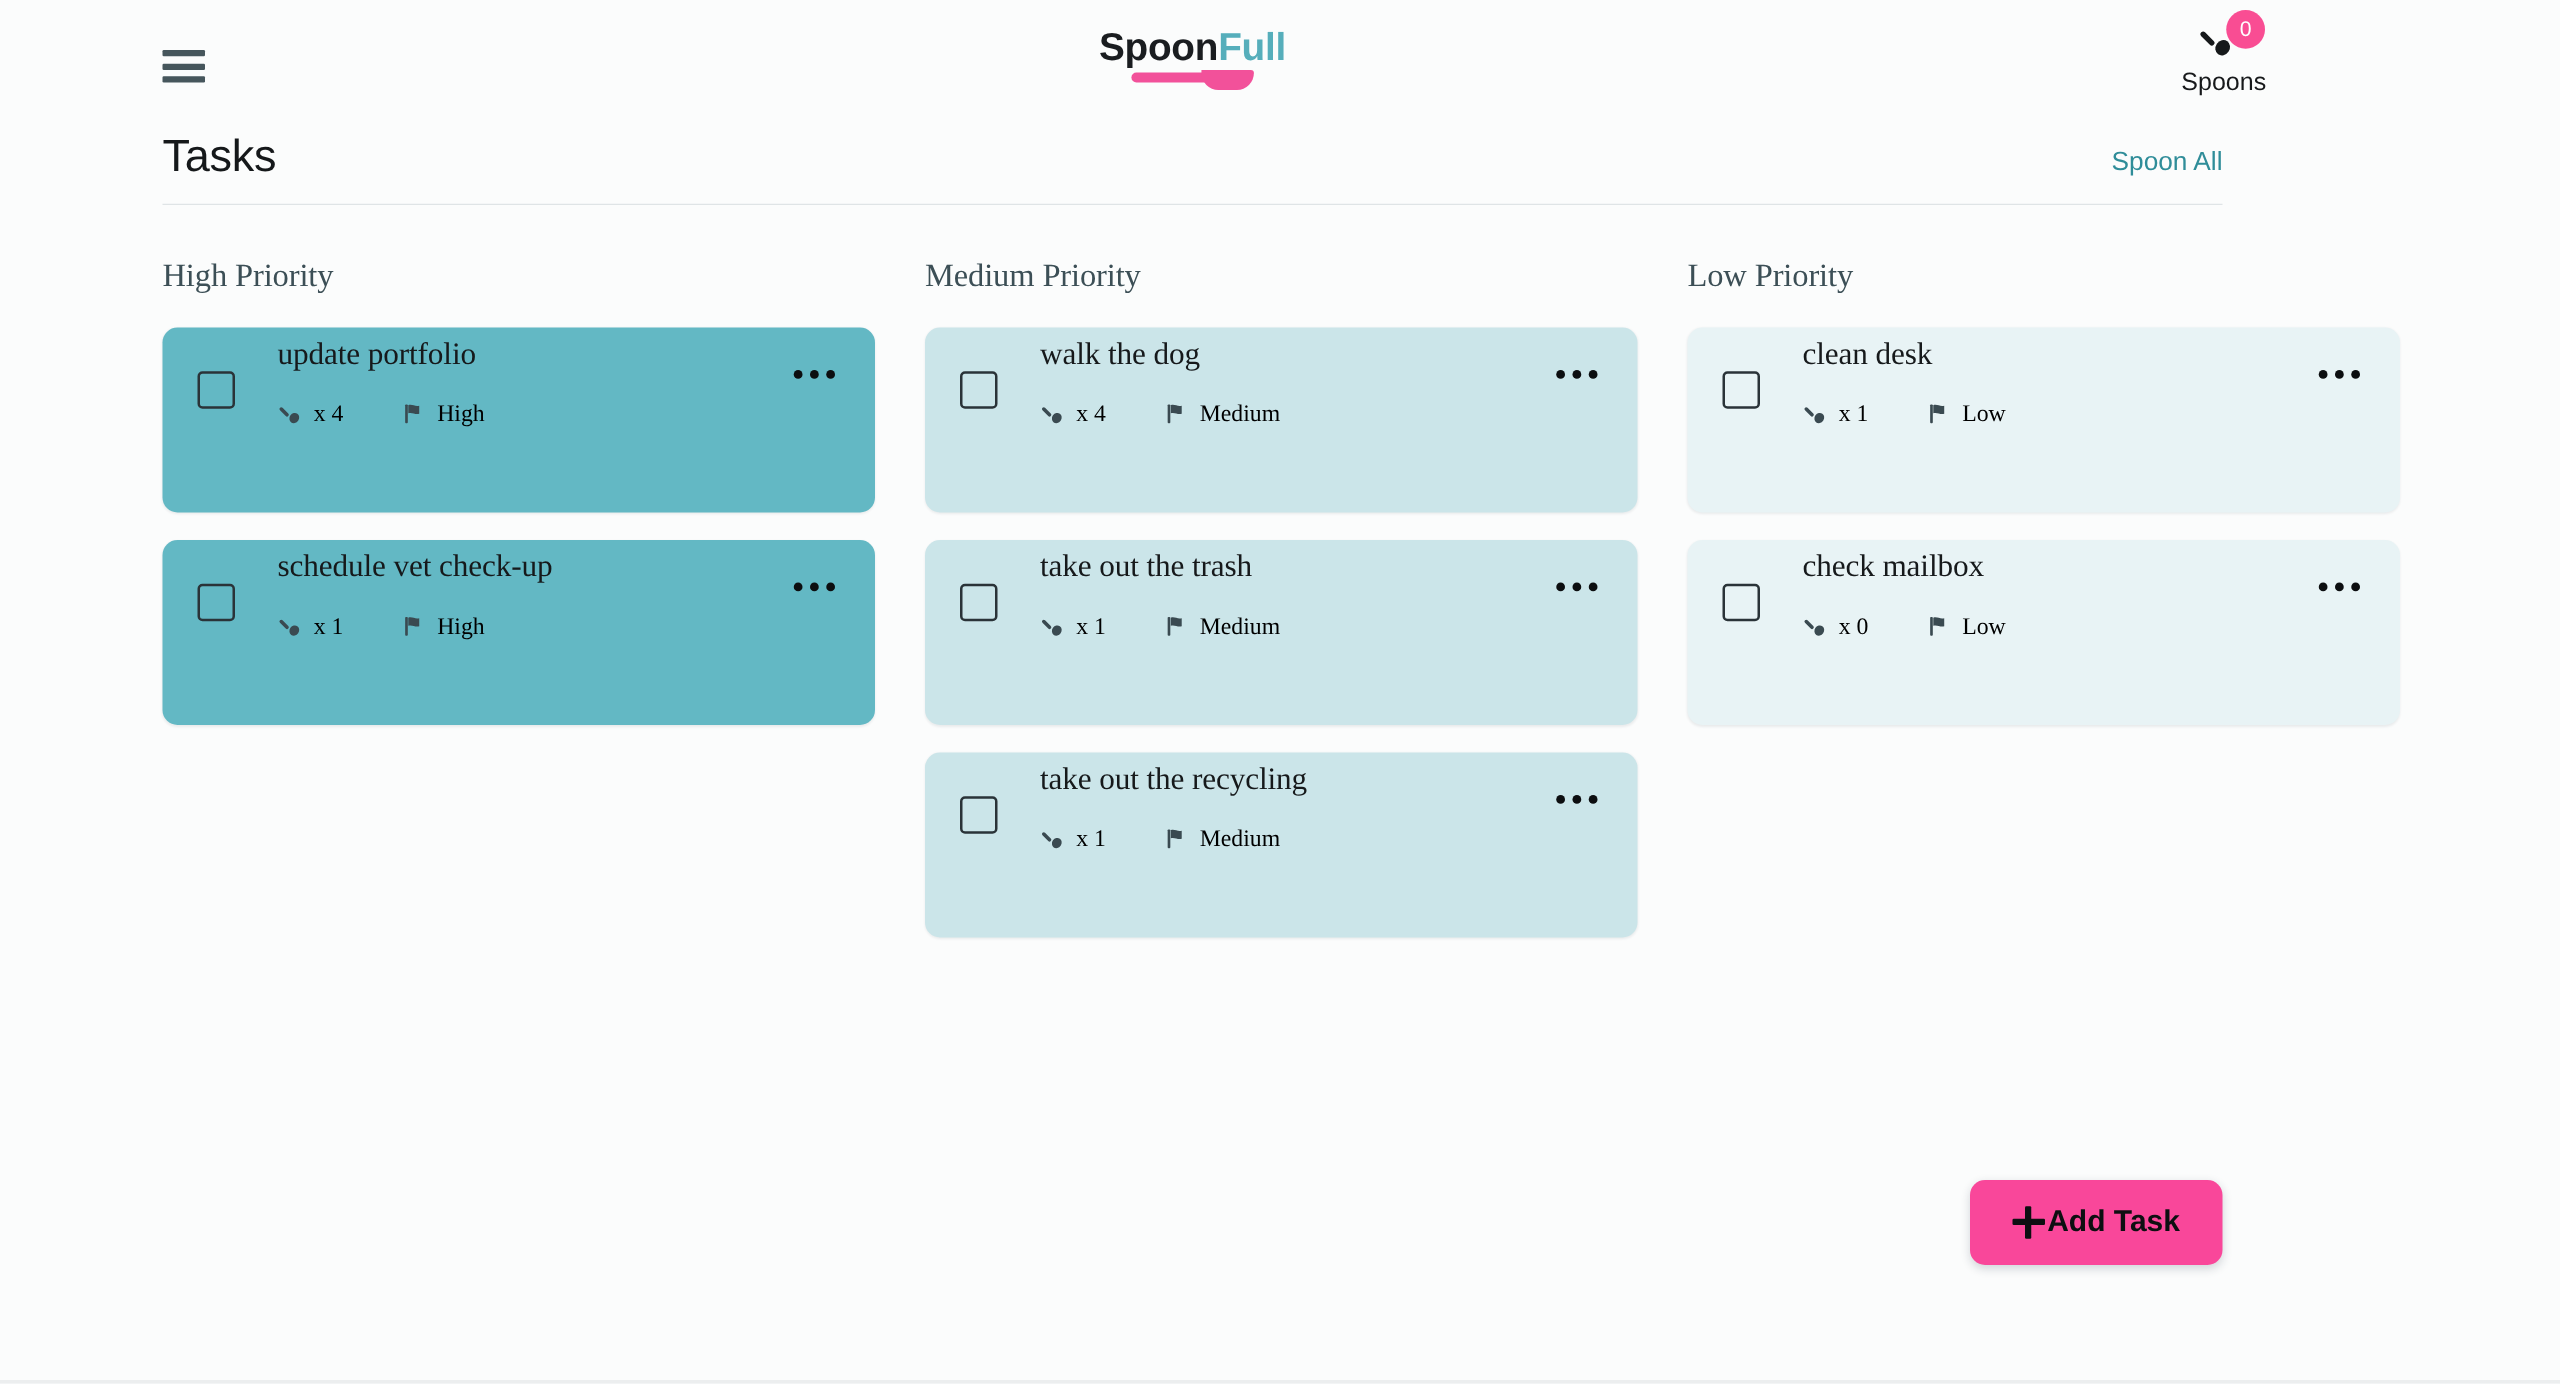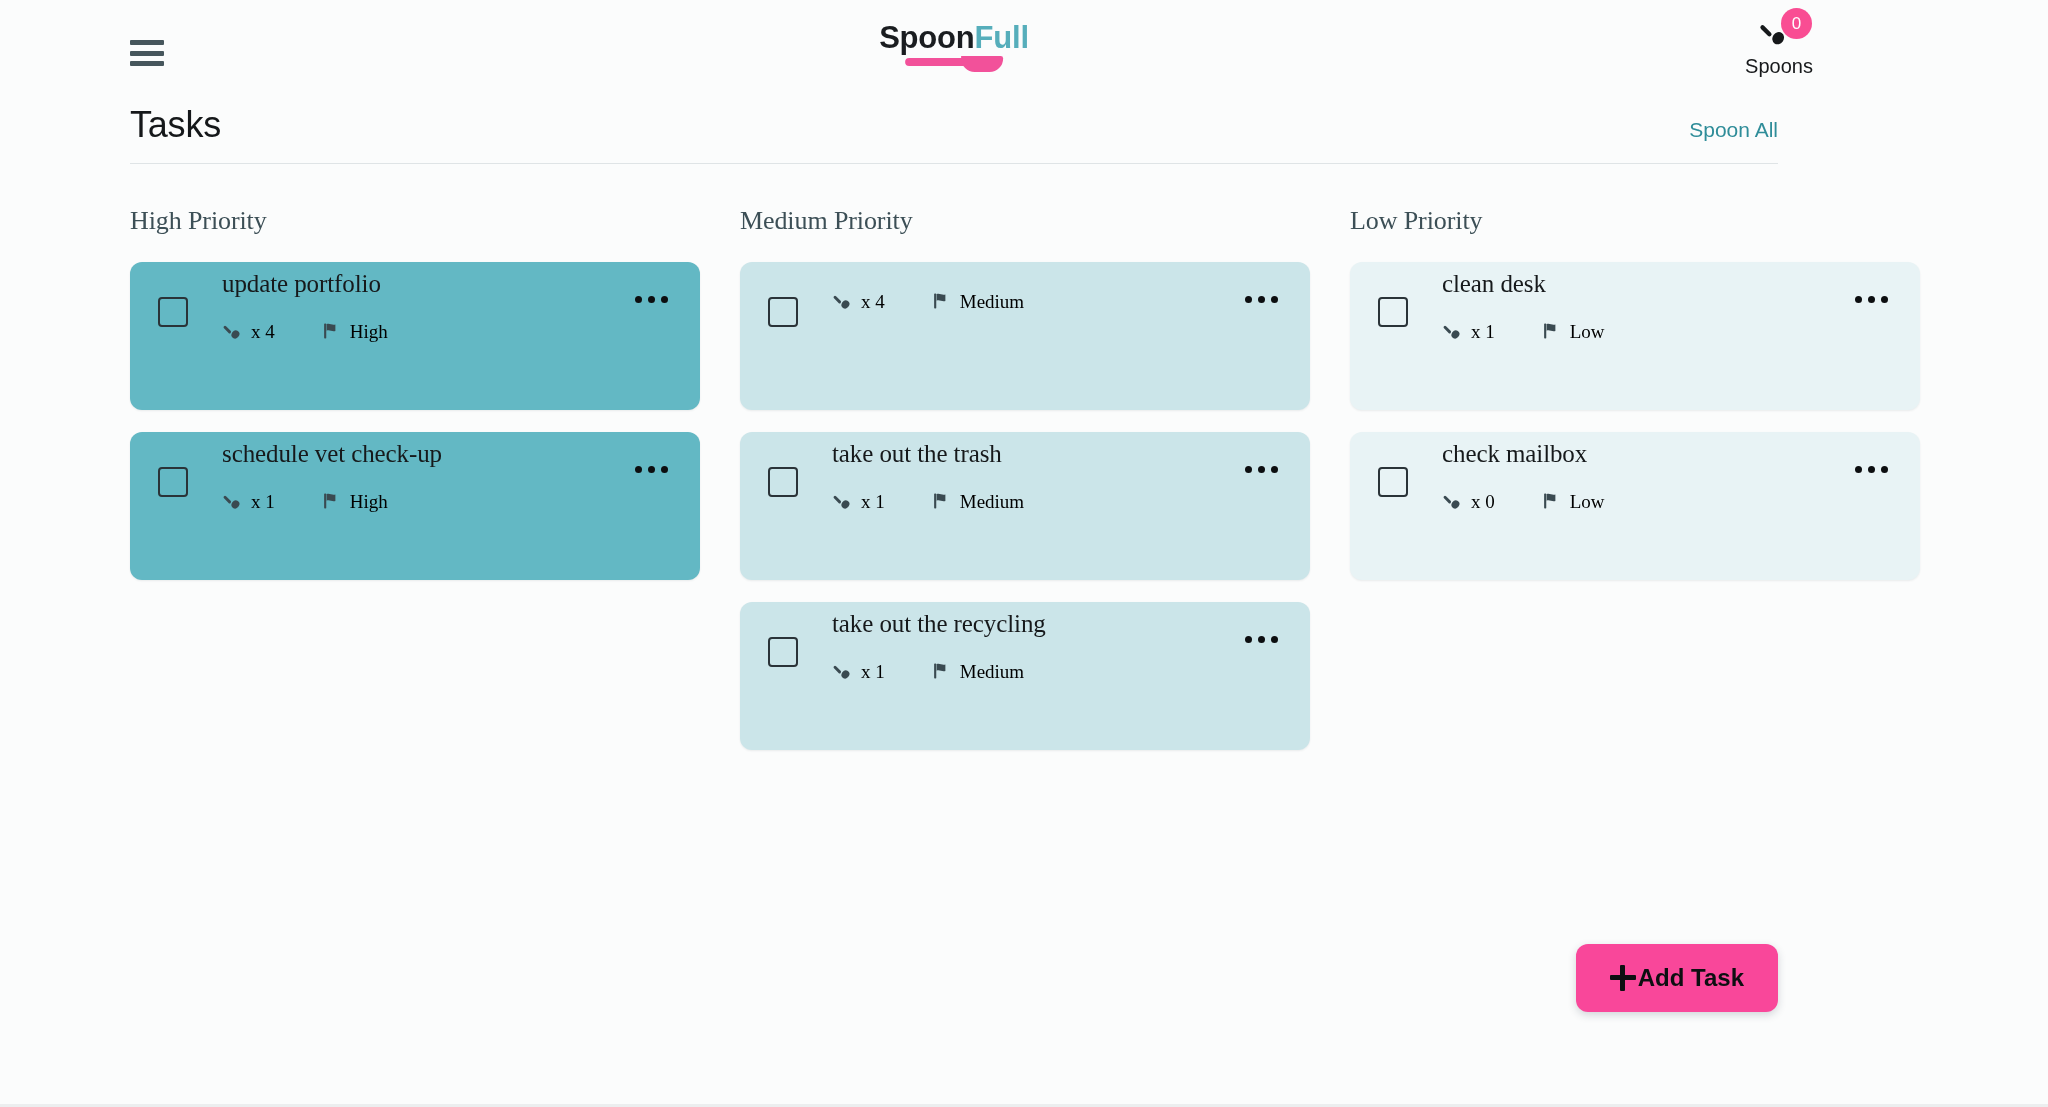--- a/index.html
+++ b/index.html
@@ -401,20 +401,21 @@
         <div class="column-title">Medium Priority</div>
         <div class="card prio-medium">
           <div class="card-menu">
             <i></i>
             <i></i>
             <i></i>
           </div>
           <div class="card-row">
             <div class="checkbox"></div>
             <div class="card-body">
+              <div class="card-title">walk the dog</div>
               <div class="card-meta">
                 <span class="meta-item spoons">
                   <svg class="meta-icon" viewBox="0 0 32 32">
                     <ellipse cx="21.5" cy="21.5" rx="6" ry="6.8" transform="rotate(35 21.5 21.5)" fill="#3a4a51"></ellipse>
                     <rect x="6.2" y="6.2" width="4.6" height="15" rx="2.3" transform="rotate(-45 8.5 13.7)" fill="#3a4a51"></rect>
                   </svg>
                   <span class="meta-text">x 4</span>
                 </span>
                 <span class="meta-item">
                   <svg class="meta-icon" viewBox="0 0 32 32">

